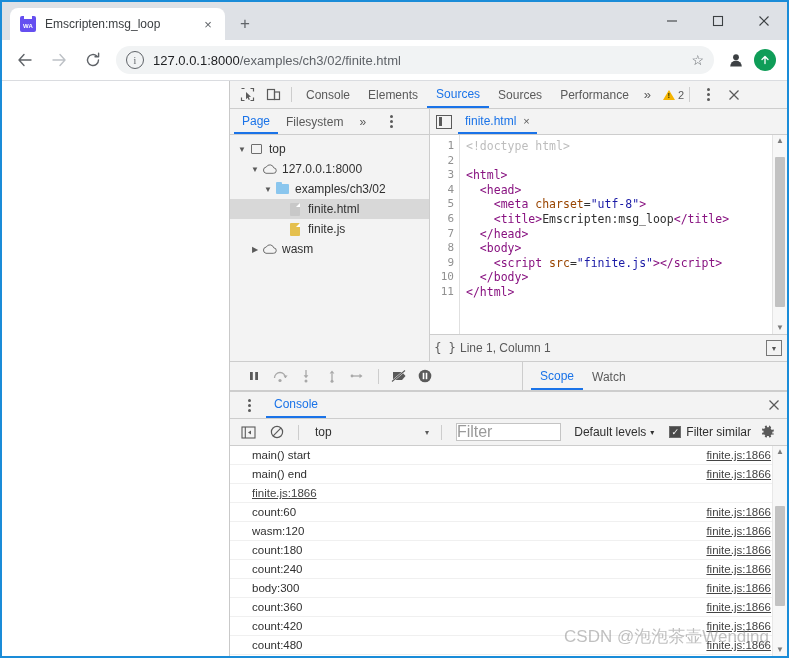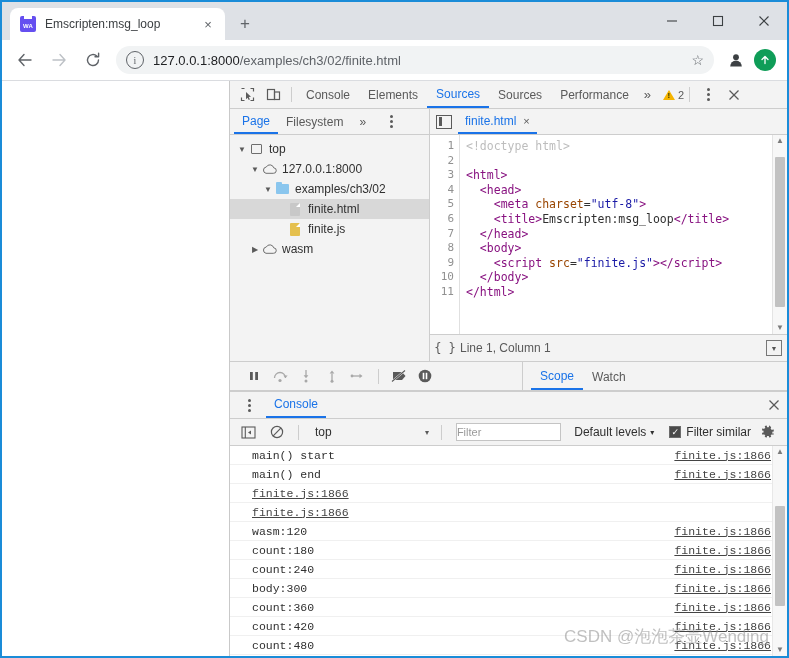--- a/index.html
+++ b/index.html
@@ -473,21 +473,21 @@
     display: flex; align-items: center;
     font-size: 12px; color: #303030;
     padding: 0 4px;
     margin-left: 4px;
   }
   .ctx-select .caret { margin-left: auto; font-size: 8px; color: #5a5a5a;}
   .filter-input {
     width: 120px; height: 18px;
     border: 1px solid #c4c4c4;
     background: #fff;
-    font-size: 11px; color: #9a9a9a;
+    font-size: 16px; color: #9a9a9a;
     display: flex; align-items: center;
     padding: 0 0;
     margin-left: 6px;
     box-sizing: border-box;
   }
   .levels {
     display: flex; align-items: center; gap: 4px;
     font-size: 12px; color: #303030;
     margin-left: 10px; white-space: nowrap;
   }
@@ -509,21 +509,21 @@
 
   #console-log {
     flex: 1; overflow: hidden; position: relative;
     background: #fff;
   }
   .log-row {
     height: 19px;
     display: flex; align-items: center;
     border-bottom: 1px solid #f0f0f0;
     padding-left: 22px; padding-right: 16px;
-    font-family: Liberation Mono, monospace;
+    font-family: Liberation Sans, sans-serif;
     font-size: 11.5px;
     color: #303030;
     box-sizing: border-box;
   }
   .log-msg { flex: 1; }
   .log-src {
     color: #444; text-decoration: underline;
     font-size: 11.5px;
     white-space: nowrap;
   }
@@ -888,20 +888,21 @@
                 <span class="log-src">finite.js:1866</span>
               </div>
               <div class="log-row">
                 <span class="log-msg">main() end</span>
                 <span class="log-src">finite.js:1866</span>
               </div>
               <div class="log-row">
                 <span class="log-src">finite.js:1866</span>
               </div>
               <div class="log-row">
+                <span class="log-msg">count:60</span>
                 <span class="log-src">finite.js:1866</span>
               </div>
               <div class="log-row">
                 <span class="log-msg">wasm:120</span>
                 <span class="log-src">finite.js:1866</span>
               </div>
               <div class="log-row">
                 <span class="log-msg">count:180</span>
                 <span class="log-src">finite.js:1866</span>
               </div>

